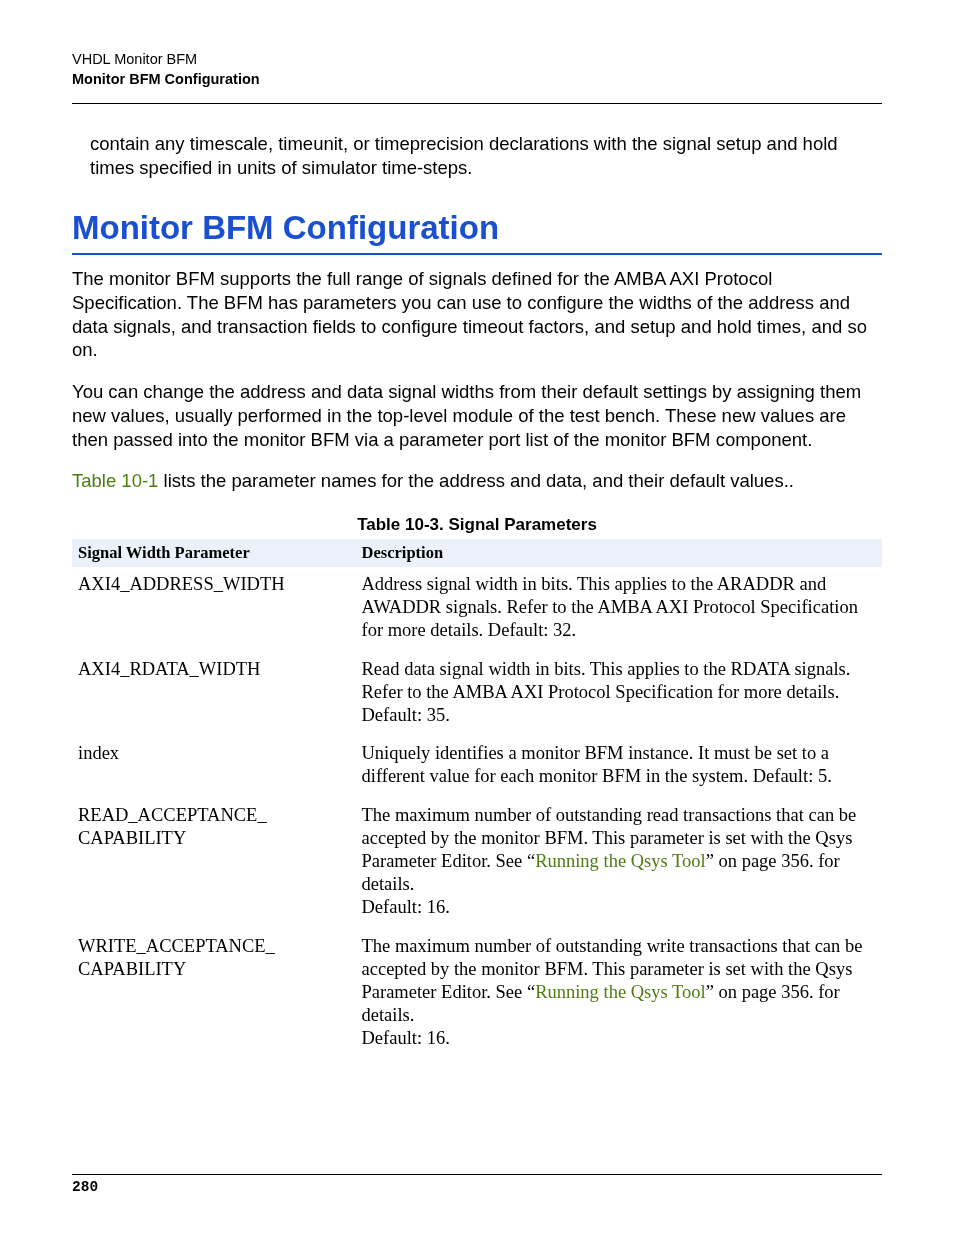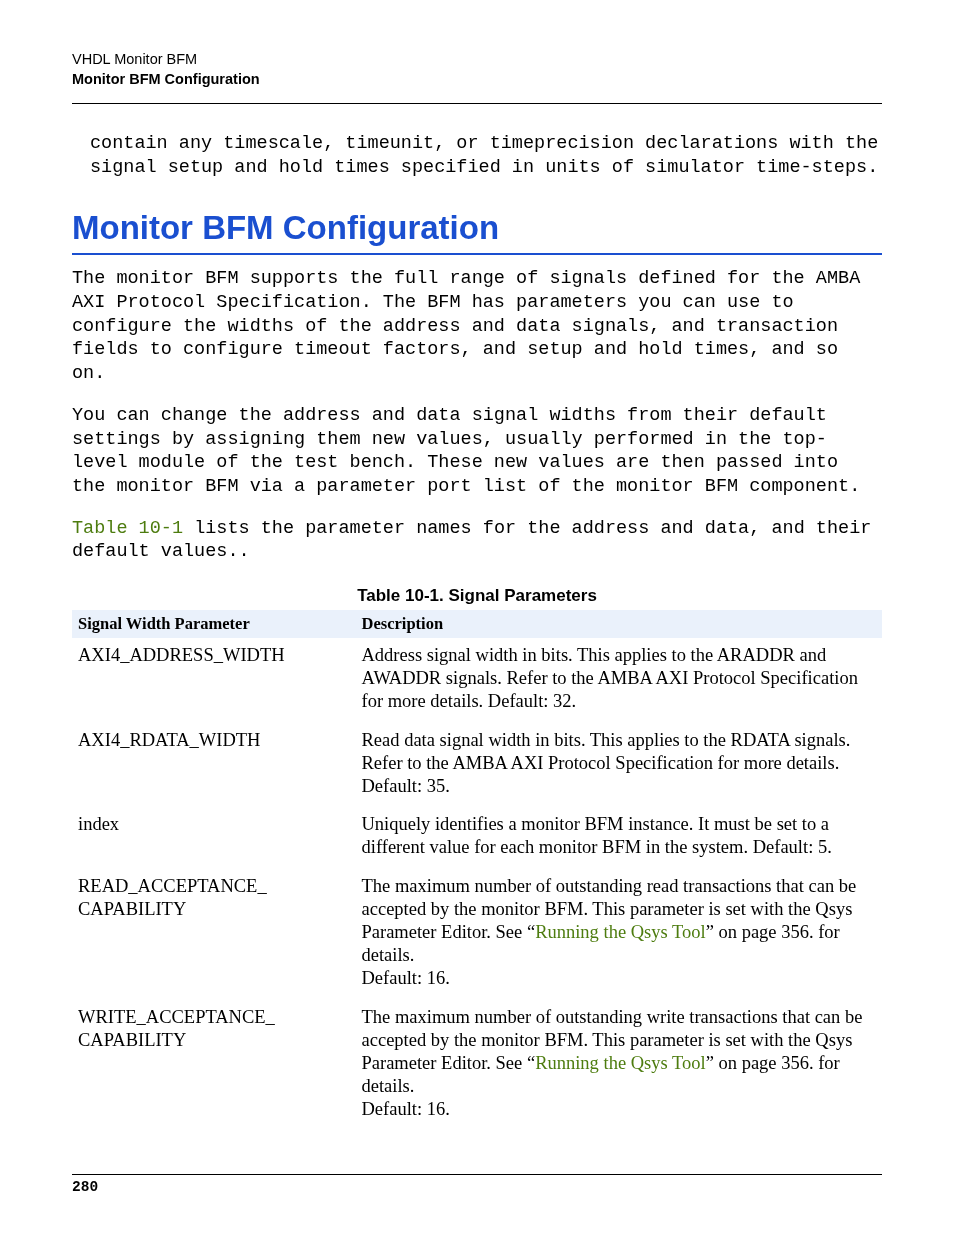--- a/index.html
+++ b/index.html
@@ -24,21 +24,21 @@
       padding-bottom: 14px;
       margin-bottom: 28px;
     }
     .header .line1 {
       font-weight: normal;
     }
     .header .line2 {
       font-weight: bold;
     }
     .body-text {
-      font-family: Liberation Mono, monospace;
+      font-family: Liberation Sans, sans-serif;
       font-size: 18.5px;
       line-height: 1.28;
       margin-bottom: 18px;
       color: #000;
     }
     .intro-text {
       margin-left: 18px;
       margin-right: 0;
     }
     h1.section-title {
@@ -125,21 +125,21 @@
 
 <h1 class="section-title">Monitor BFM Configuration</h1>
 <hr class="title-rule">
 
 <p class="body-text">The monitor BFM supports the full range of signals defined for the AMBA AXI Protocol Specification. The BFM has parameters you can use to configure the widths of the address and data signals, and transaction fields to configure timeout factors,  and setup and hold times, and so on.</p>
 <p class="body-text">You can change the address and data signal widths from their default settings by assigning them new values, usually performed in the top-level module of the test bench. These new values are then passed into the monitor BFM via a parameter port list of the monitor BFM component.</p>
 <p class="body-text">
   <span class="link">Table 10-1</span><span> lists the parameter names for the address and data, and their default values..</span>
 </p>
 
-<div class="table-caption">Table 10-1. Signal Parameters</div>
+<div class="table-caption">Table 10-3. Signal Parameters</div>
 
 <table class="params">
   <thead>
     <tr>
       <th>Signal Width Parameter</th>
       <th>Description</th>
     </tr>
   </thead>
   <tbody>
     <tr>

